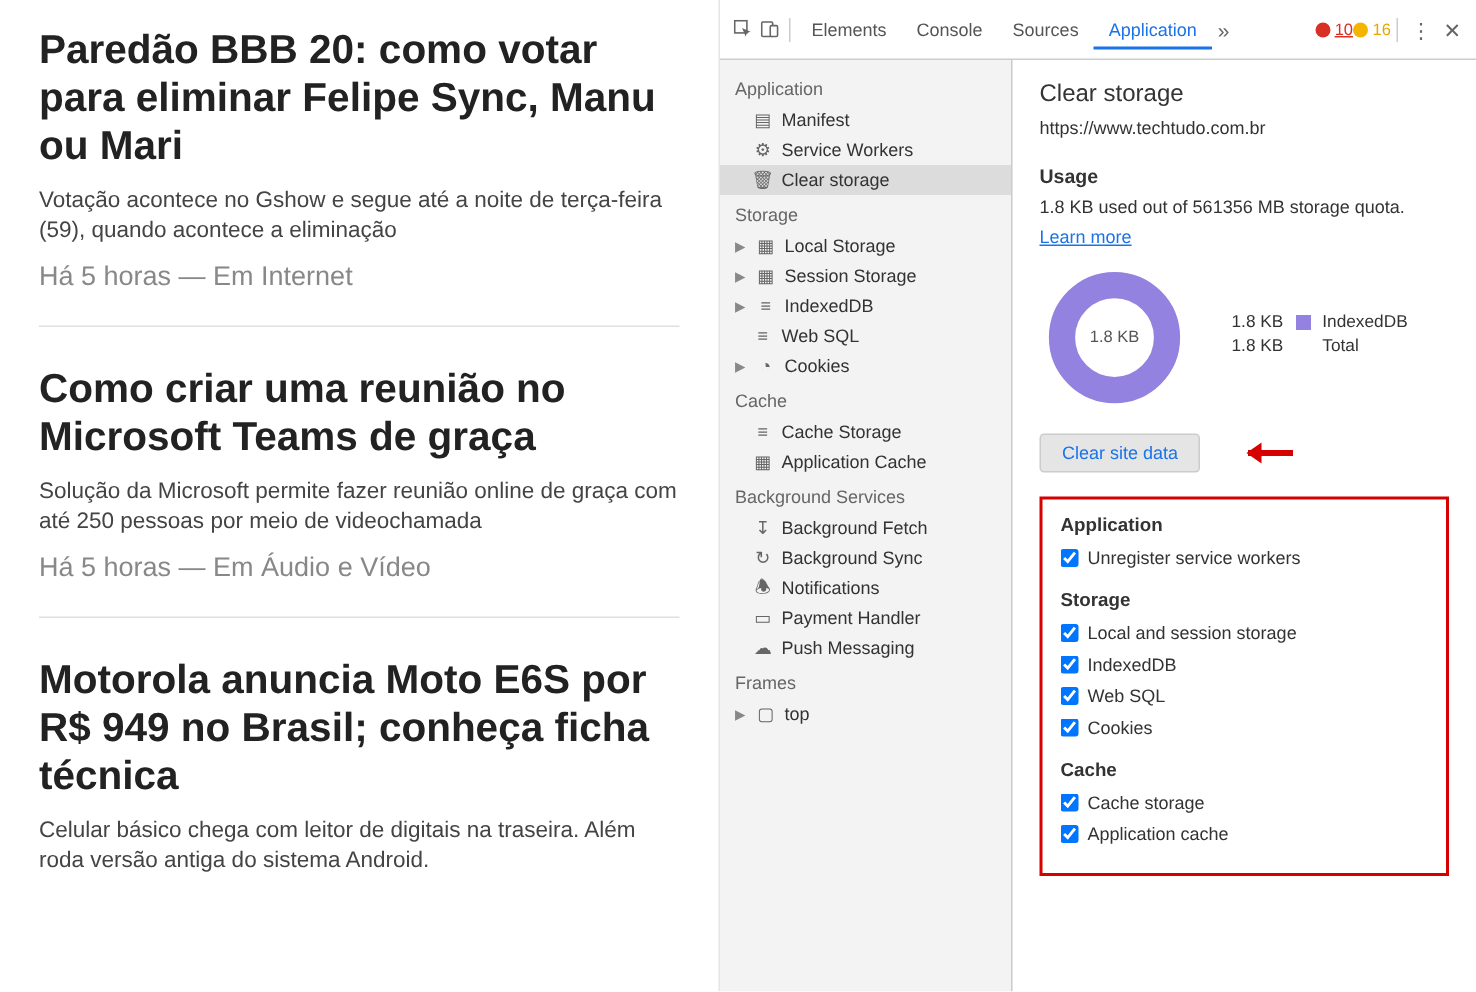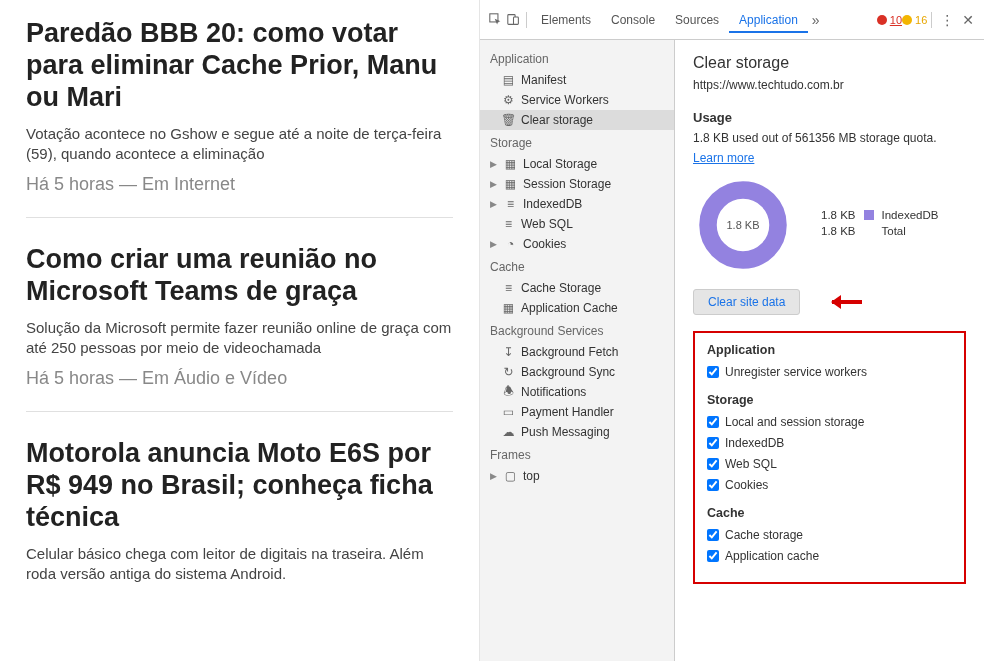--- a/index.html
+++ b/index.html
@@ -66,21 +66,21 @@
 .red-box label { display: flex; align-items: center; gap: 6px; font-size: 12px; margin-bottom: 7px; cursor: pointer; }
 .red-box input[type=checkbox] { width: 12px; height: 12px; }
 
 svg.ic { width: 13px; height: 13px; }
 </style>
 </head>
 <body>
 
 <div class="news">
   <div class="article">
-    <h2>Paredão BBB 20: como votar para eliminar Cache Prior, Manu ou Mari</h2>
+    <h2>Paredão BBB 20: como votar para eliminar Felipe Sync, Manu ou Mari</h2>
     <p>Votação acontece no Gshow e segue até a noite de terça-feira (59), quando acontece a eliminação</p>
     <div class="meta">Há 5 horas — Em Internet</div>
   </div>
   <div class="article">
     <h2>Como criar uma reunião no Microsoft Teams de graça</h2>
     <p>Solução da Microsoft permite fazer reunião online de graça com até 250 pessoas por meio de videochamada</p>
     <div class="meta">Há 5 horas — Em Áudio e Vídeo</div>
   </div>
   <div class="article" style="border-bottom:none">
     <h2>Motorola anuncia Moto E6S por R$ 949 no Brasil; conheça ficha técnica</h2>

